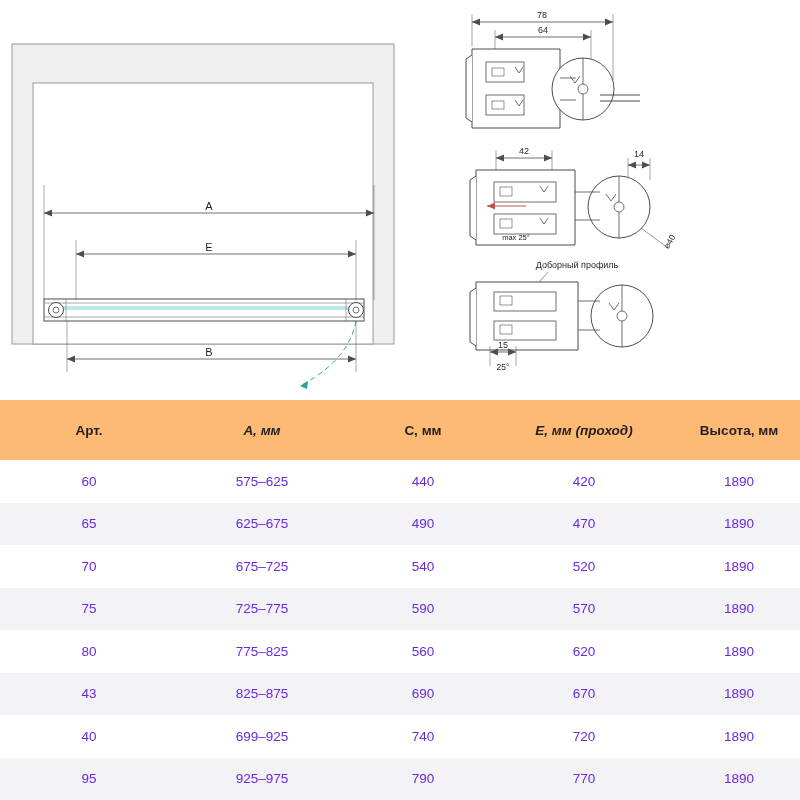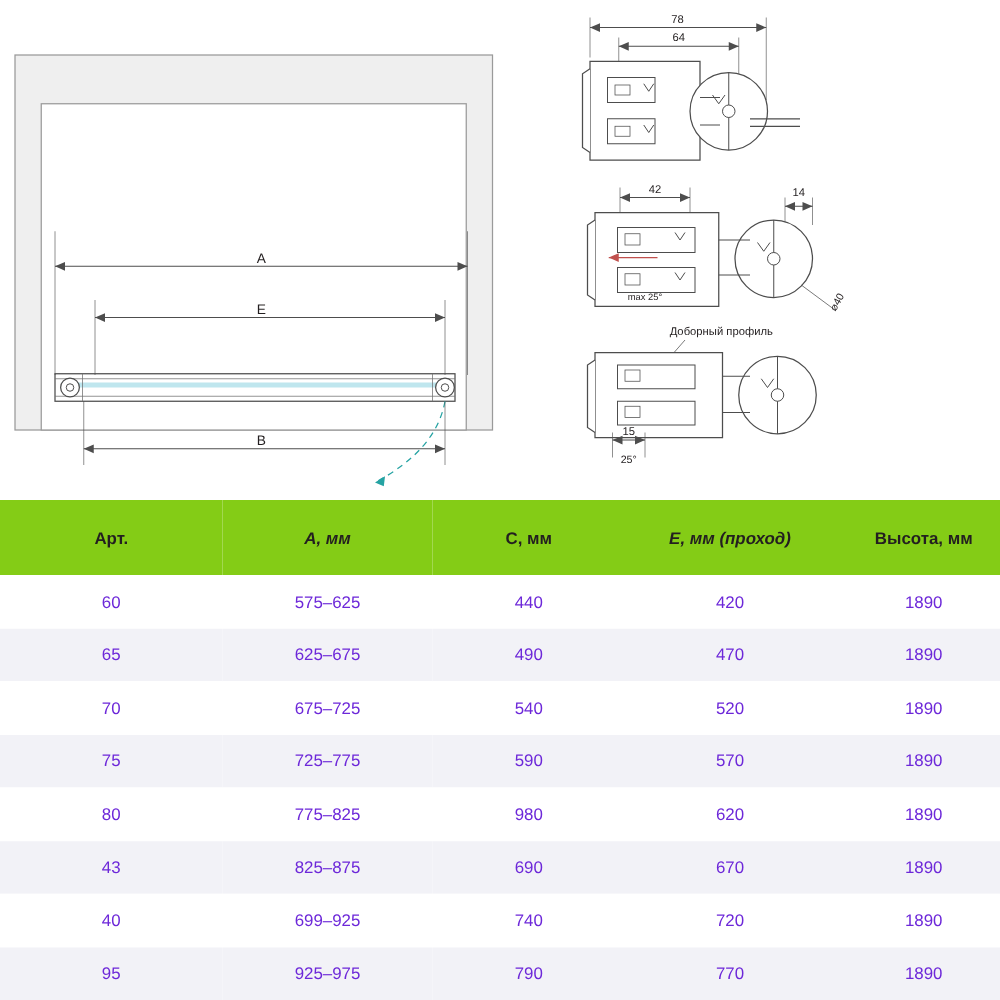--- a/index.html
+++ b/index.html
@@ -36,21 +36,21 @@
     top: 400px;
     width: 800px;
     height: 400px;
   }
   table.spec {
     width: 800px;
     border-collapse: collapse;
     table-layout: fixed;
   }
   table.spec th {
-    background: #84cc16;
+    background: #fdba74;
     font-size: 13.5px;
     font-weight: bold;
     color: #231f20;
     height: 58px;
     text-align: center;
     vertical-align: middle;
     border: none;
   }
   table.spec td {
     font-size: 13.5px;
@@ -269,21 +269,21 @@
         <tr class="even">
           <td>75</td>
           <td>725–775</td>
           <td>590</td>
           <td>570</td>
           <td>1890</td>
         </tr>
         <tr class="odd">
           <td>80</td>
           <td>775–825</td>
-          <td>980</td>
+          <td>560</td>
           <td>620</td>
           <td>1890</td>
         </tr>
         <tr class="even">
           <td>43</td>
           <td>825–875</td>
           <td>690</td>
           <td>670</td>
           <td>1890</td>
         </tr>

